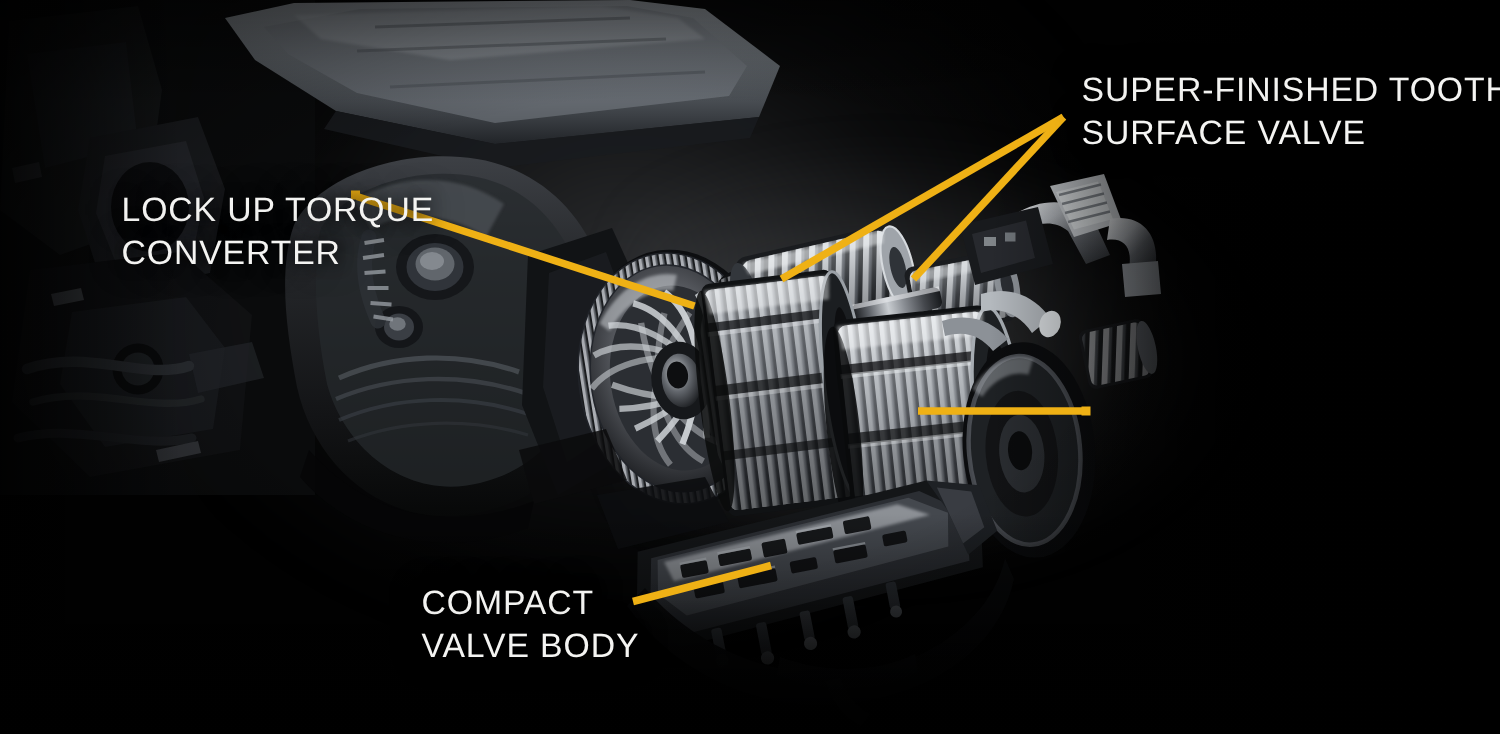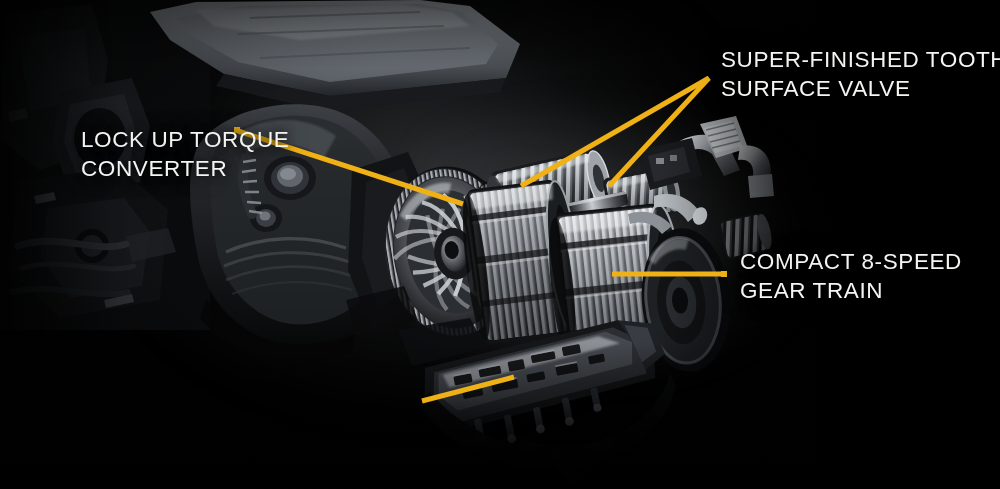--- a/index.html
+++ b/index.html
@@ -459,17 +459,17 @@
       <rect x="721" y="271" width="6" height="6"></rect>
     </g>
   </svg>
 
   <div class="callout" id="co-lock"><span>LOCK UP TORQUE</span>
 <span>CONVERTER</span></div>
 
   <div class="callout" id="co-gears"><span>SUPER-FINISHED TOOTH</span>
 <span>SURFACE VALVE</span></div>
 
-  <div class="callout" id="co-train"><span>COMPACT 8-SPEED</span>
-<span>GEAR TRAIN</span></div>
-
+
+  <div class="callout" id="co-valve"><span>COMPACT</span>
+<span>VALVE BODY</span></div>
 
 </div>
 
 </body></html>

